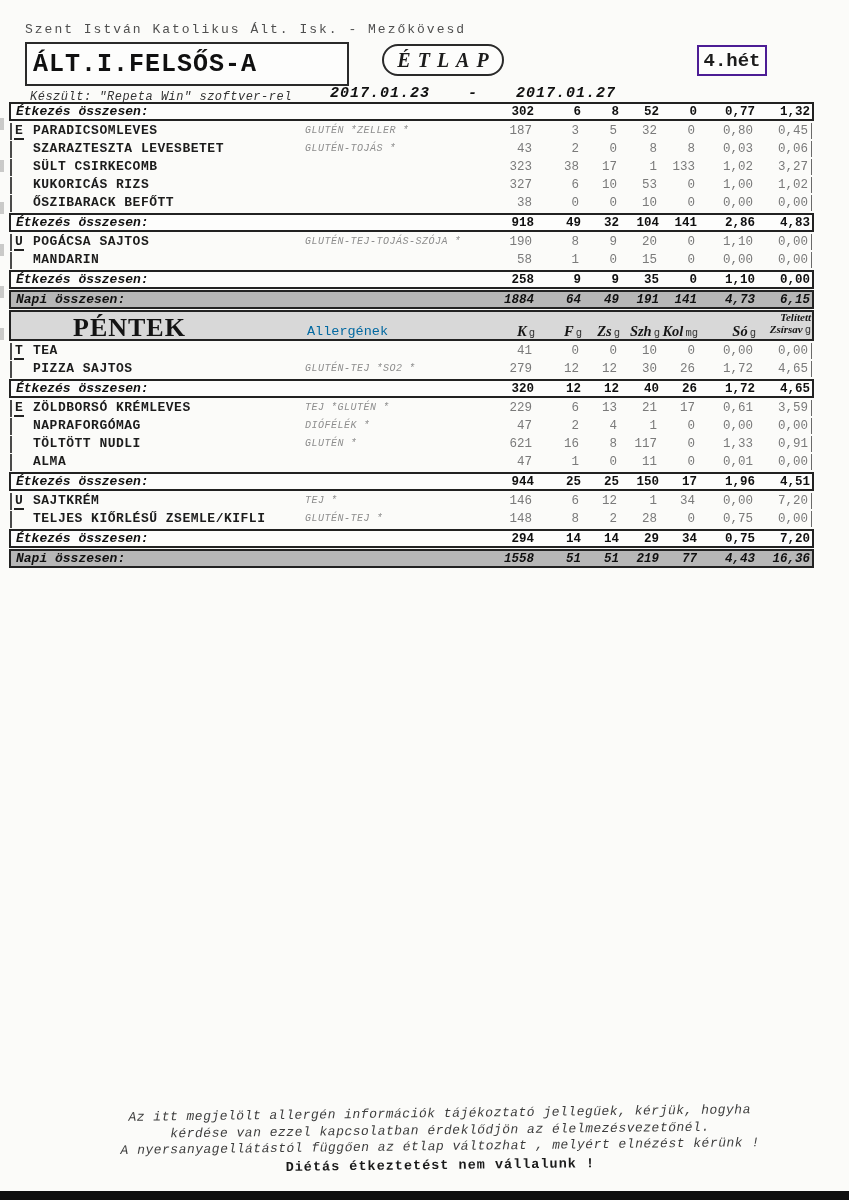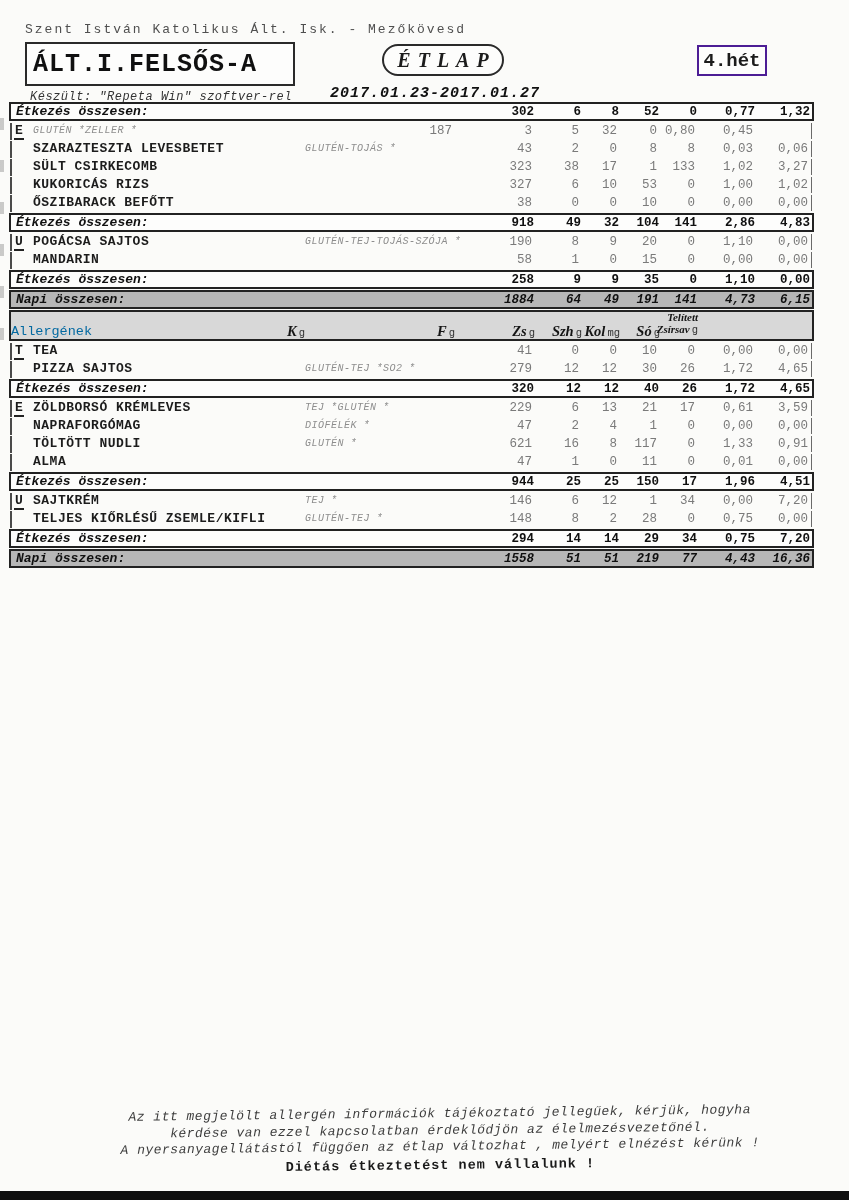--- a/index.html
+++ b/index.html
@@ -26,42 +26,42 @@
   }
   .scan-smudge{
     position:absolute;left:0;top:118px;width:4px;height:250px;
     background:repeating-linear-gradient(180deg,rgba(110,110,110,.35) 0 12px,transparent 12px 42px);
   }
   .school{
     position:absolute;left:25px;top:22px;font-size:13px;letter-spacing:2px;
     color:var(--school-text);white-space:nowrap;
   }
   .class-box{
-    position:absolute;left:25px;top:42px;width:270px;height:44px;
+    position:absolute;left:25px;top:42px;width:324px;height:44px;
     border:2px solid #2a2a2a;display:flex;align-items:center;
     padding-left:6px;font-size:25px;font-weight:700;letter-spacing:1px;color:#101010;
     background:#fdfdfc;
   }
   .etlap-box{
     position:absolute;left:382px;top:44px;width:122px;height:32px;
     border:2px solid #2a2a2a;border-radius:16px;display:flex;align-items:center;justify-content:center;
     font-family:"Liberation Serif","DejaVu Serif",serif;font-style:italic;font-weight:700;
     font-size:20px;letter-spacing:7px;padding-left:7px;background:#fdfdfc;
   }
   .week-box{
     position:absolute;left:697px;top:45px;width:70px;height:31px;
     border:2px solid #4c1d95;display:flex;align-items:center;justify-content:center;
     font-size:19px;font-weight:700;background:#fdfdfc;
   }
   .made{
     position:absolute;left:30px;top:90px;font-size:12px;font-style:italic;color:#333;
     letter-spacing:0.5px;
   }
   .dates{
-    position:absolute;left:330px;top:85px;display:flex;
+    position:absolute;left:330px;top:85px;display:flex;gap:38px;
     font-size:15px;font-weight:700;font-style:italic;letter-spacing:1px;color:#111;
   }
   
   .menu-table{position:absolute;left:9px;top:101px;width:805px;}
   .row{
     display:grid;
     grid-template-columns:24px 272px 150px 80px 47px 38px 40px 38px 58px 55px;
     align-items:center;
   }
   .cell{white-space:nowrap;overflow:visible;}
@@ -168,20 +168,21 @@
   <div class="cell val">302</div>
           <div class="cell val">6</div>
           <div class="cell val">8</div>
           <div class="cell val">52</div>
           <div class="cell val">0</div>
           <div class="cell val">0,77</div>
           <div class="cell val">1,32</div>
         </div>
         <div class="row dish">
     <div class="cell marker"><span class="has-marker">E</span></div>
+    <div class="cell name">PARADICSOMLEVES</div>
     <div class="cell allerg">GLUTÉN *ZELLER *</div>
   <div class="cell val">187</div>
           <div class="cell val">3</div>
           <div class="cell val">5</div>
           <div class="cell val">32</div>
           <div class="cell val">0</div>
           <div class="cell val">0,80</div>
           <div class="cell val">0,45</div>
         </div>
         <div class="row dish">
@@ -280,20 +281,21 @@
     <div class="cell label">Napi összesen:</div>
   <div class="cell val">1884</div>
           <div class="cell val">64</div>
           <div class="cell val">49</div>
           <div class="cell val">191</div>
           <div class="cell val">141</div>
           <div class="cell val">4,73</div>
           <div class="cell val">6,15</div>
         </div>
         <div class="row dayheader">
+    <div class="cell day">PÉNTEK</div>
     <div class="cell allerghead">Allergének</div>
   <div class="cell hcell">
             <span class="hl">K</span>
             <span class="hu">g</span>
           </div>
           <div class="cell hcell">
             <span class="hl">F</span>
             <span class="hu">g</span>
           </div>
           <div class="cell hcell">

